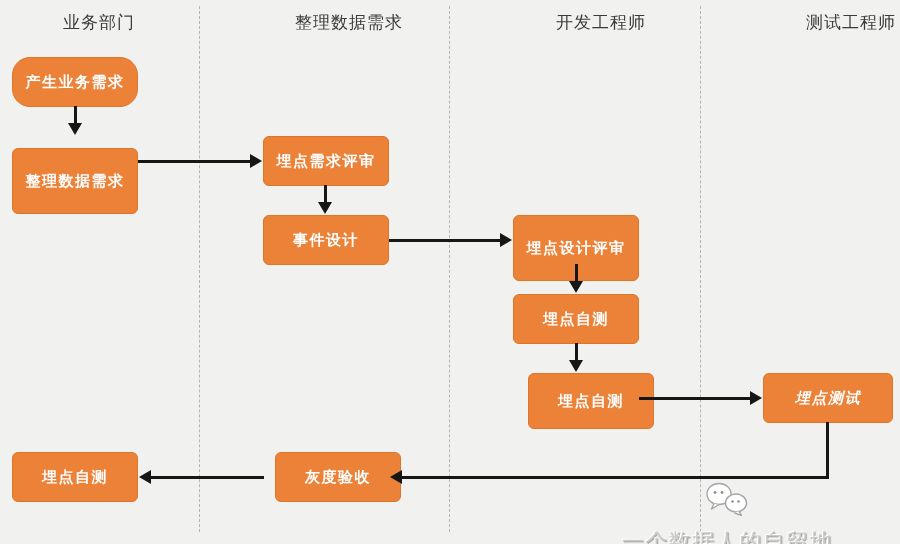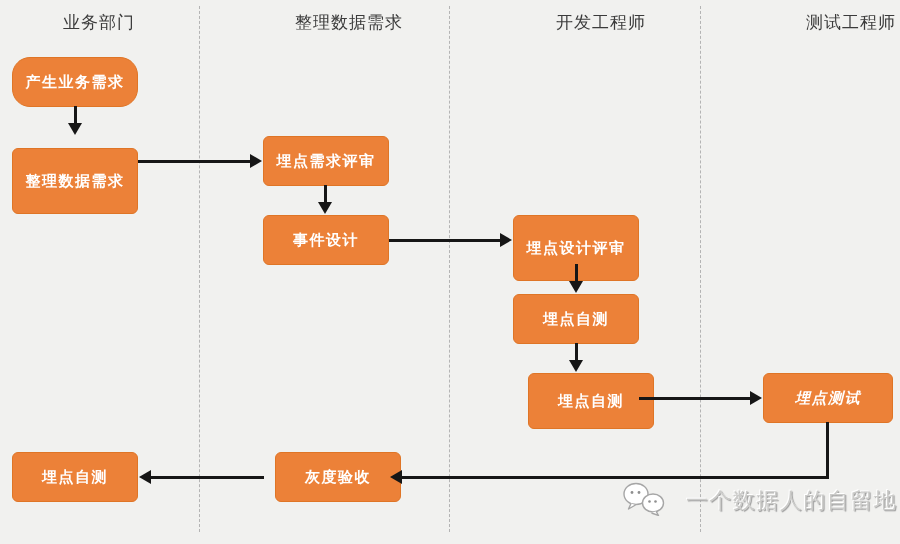--- a/index.html
+++ b/index.html
@@ -22,21 +22,21 @@
   .node{
     position:absolute;box-sizing:border-box;
     background:var(--node-fill);border:1px solid var(--node-border);border-radius:6px;
     color:var(--node-text);font-size:15px;font-weight:bold;letter-spacing:1.5px;
     display:flex;align-items:center;justify-content:center;white-space:nowrap;
   }
   .seg{position:absolute;background:var(--arrow);}
   .head{position:absolute;width:0;height:0;}
   .watermark{
     position:absolute;left:622px;top:482px;height:38px;
-    display:flex;align-items:center;gap:18px;
+    display:flex;align-items:center;gap:7px;flex-direction:column;
   }
   .wm-text{
     font-size:22px;letter-spacing:1.5px;white-space:nowrap;
     color:#cbcbc9;text-shadow:-1px -1px 0 #ffffff,1px 1px 1px #9b9b9b;
   }
 </style>
 </head>
 <body>
 
 <div class="stage">

